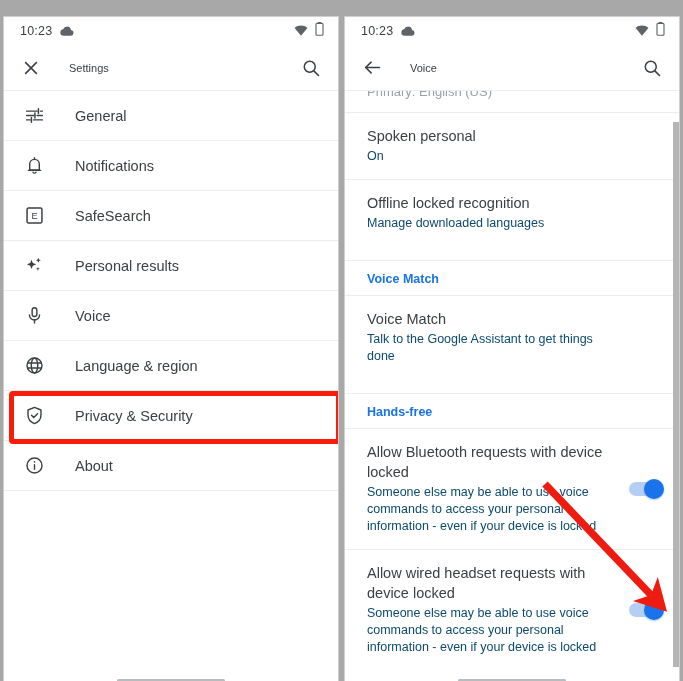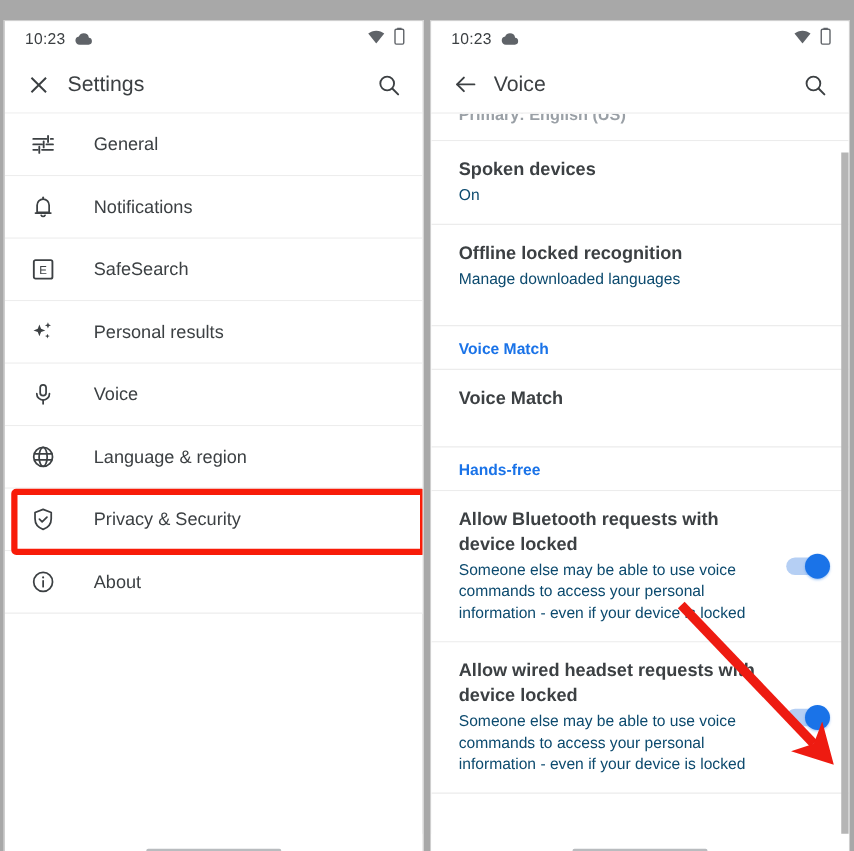--- a/index.html
+++ b/index.html
@@ -67,23 +67,23 @@
   }
   .appbar-icon {
     width: 26px;
     height: 26px;
     display: flex;
     align-items: center;
     justify-content: center;
     flex: none;
   }
   .appbar-title {
-    font-size: 17px;
+    font-size: 11px;
     color: #3c4043;
-    margin-left: 10px;
+    margin-left: 25px;
   }
   .appbar-search {
     margin-left: auto;
     width: 26px;
     height: 26px;
     display: flex;
     align-items: center;
     justify-content: center;
   }
 
@@ -145,21 +145,20 @@
   }
   .v-row.clipped {
     padding-top: 0;
     height: 22px;
     overflow: hidden;
   }
   .v-title {
     font-size: 14.5px;
     color: #3c4043;
     line-height: 20px;
-    font-weight: bold;
   }
   .v-sub {
     font-size: 12.5px;
     color: #0c4a6e;
     line-height: 17px;
     margin-top: 2px;
   }
   .v-section {
     padding: 11px 22px 9px 22px;
     font-size: 12.5px;
@@ -418,33 +417,34 @@
       </span>
     </div>
 
     <div class="voice-scroll">
 
       <div class="v-row clipped">
         <div class="v-title" style="margin-top:-9px;color:#9aa0a6;font-size:13px;">Primary: English (US)</div>
       </div>
 
       <div class="v-row">
-        <div class="v-title">Spoken devices</div>
+        <div class="v-title">Spoken personal</div>
         <div class="v-sub">On</div>
       </div>
 
       <div class="v-row" style="padding-bottom:28px;">
         <div class="v-title">Offline locked recognition</div>
         <div class="v-sub">Manage downloaded languages</div>
       </div>
 
       <div class="v-section">Voice Match</div>
 
       <div class="v-row" style="padding-bottom:28px;">
         <div class="v-title">Voice Match</div>
+        <div class="v-sub">Talk to the Google Assistant to get things done</div>
       </div>
 
       <div class="v-section">Hands-free</div>
 
 
       <div class="v-row tall">
         <div class="v-title">Allow Bluetooth requests with device locked</div>
         <div class="v-sub">Someone else may be able to use voice commands to access your personal information - even if your device is locked</div>
         <span class="toggle on">
           <span class="track"></span>

